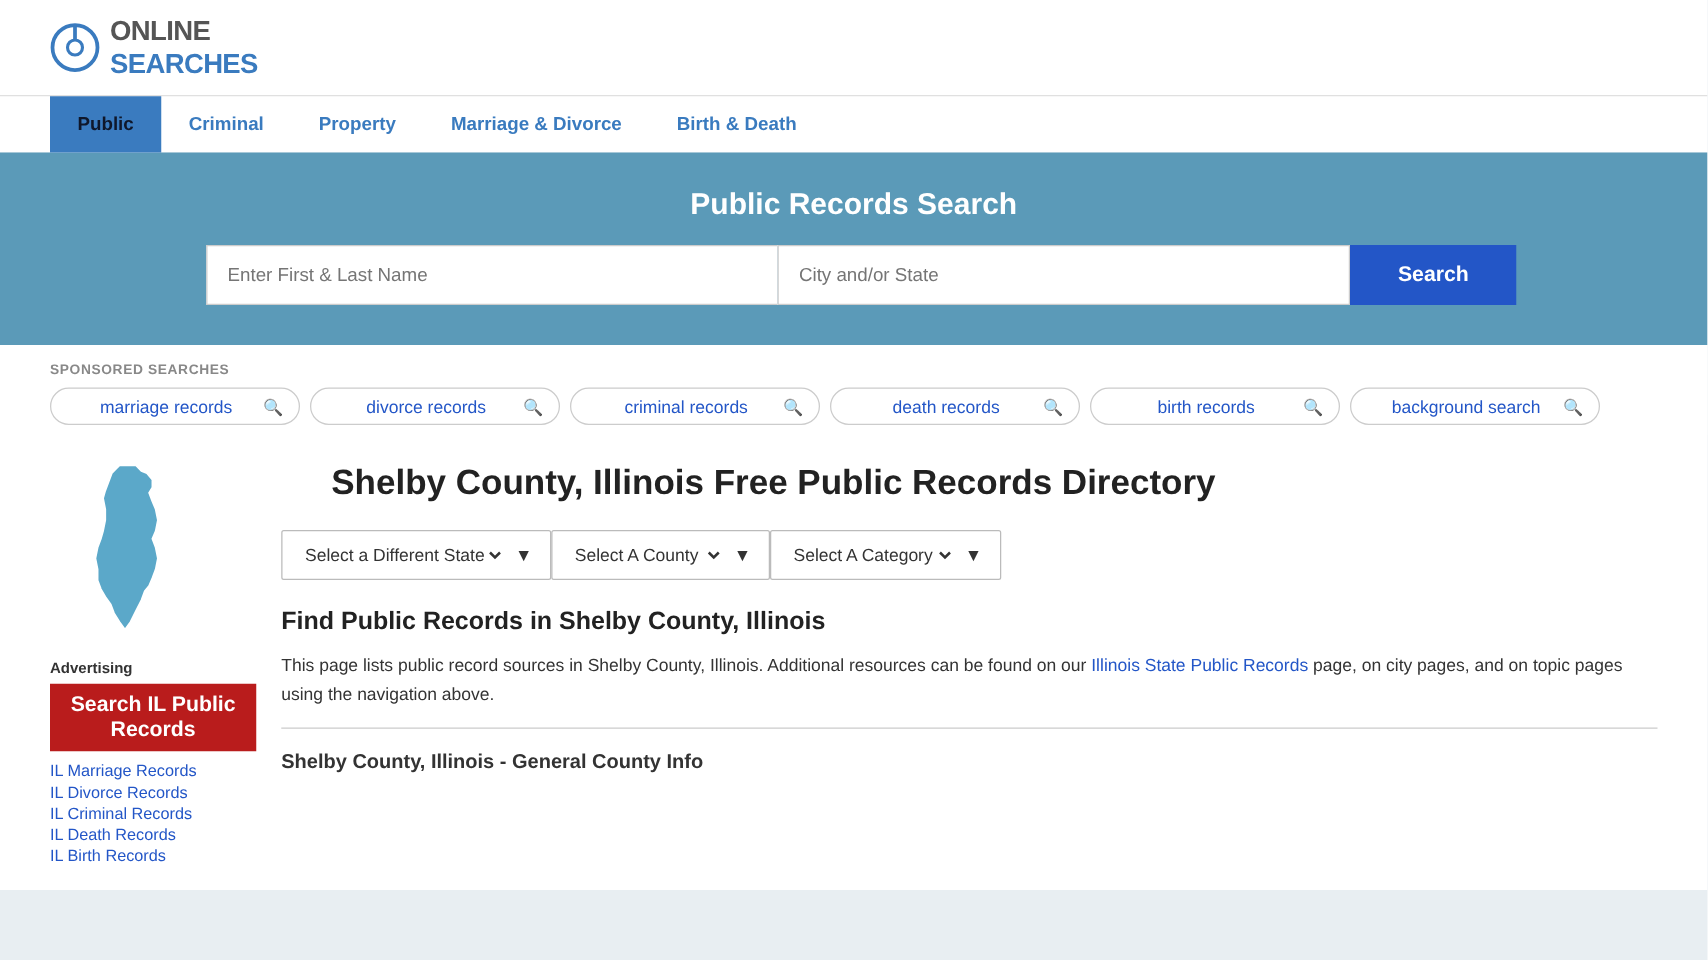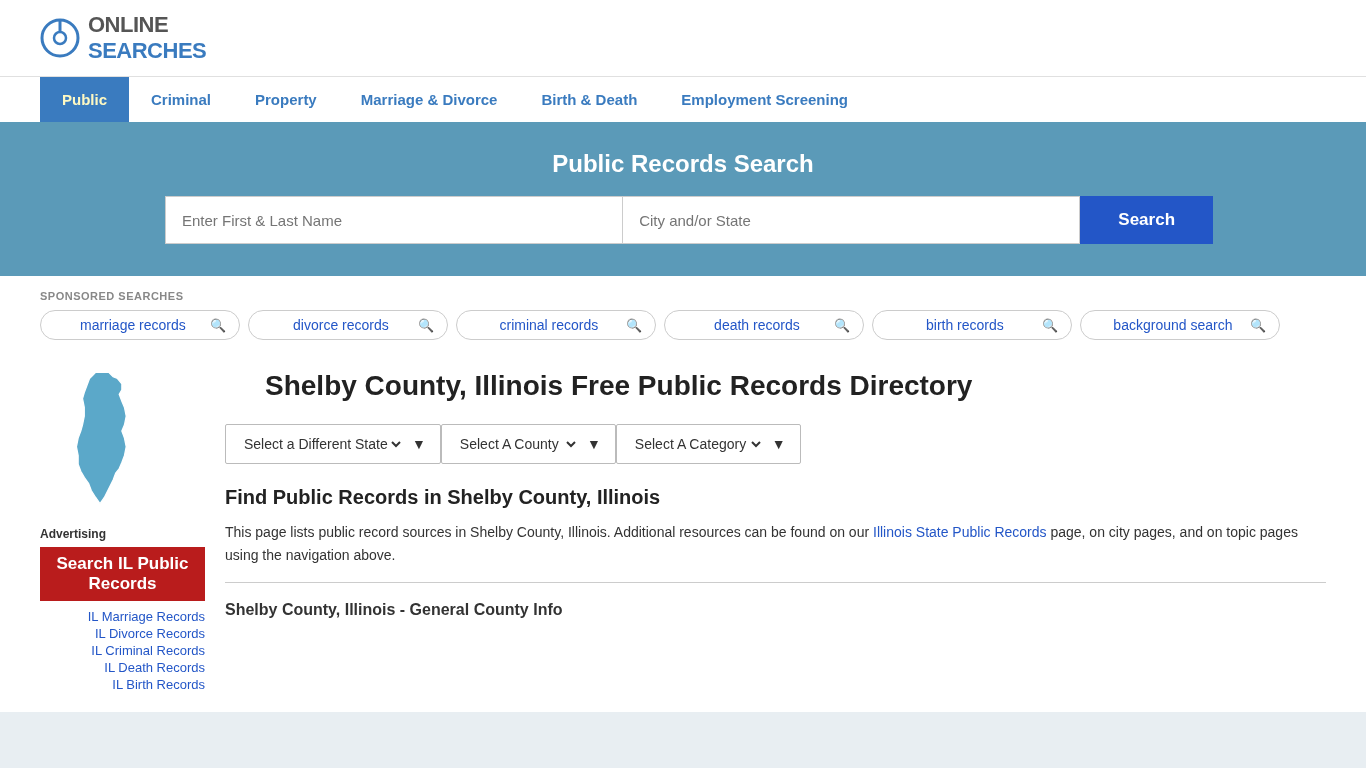--- a/index.html
+++ b/index.html
@@ -9,21 +9,21 @@
     .header { background: #fff; padding: 12px 40px; display: flex; align-items: center; }
     .logo-wrapper { display: flex; align-items: center; gap: 8px; }
     .logo-icon { width: 40px; height: 40px; }
     .logo-text { display: flex; align-items: baseline; gap: 0; flex-direction: column; }
     .logo-online { font-size: 22px; font-weight: 900; color: #555; letter-spacing: -0.5px; }
     .logo-searches { font-size: 22px; font-weight: 900; color: #3a7bbf; letter-spacing: -0.5px; }
 
     
     .nav { background: #fff; border-top: 1px solid #e0e0e0; padding: 0 40px; display: flex; align-items: center; }
     .nav-item { padding: 14px 22px; font-size: 15px; font-weight: 600; color: #3a7bbf; cursor: pointer; text-decoration: none; display: block; }
-    .nav-item.active { background: #3a7bbf; color: #fef9c3; }
+    .nav-item.active { background: #3a7bbf; color: #0f172a; }
 
     
     .hero { background: #5b9ab8; padding: 28px 40px 32px; text-align: center; }
     .hero-title { color: #fff; font-size: 24px; font-weight: 700; margin-bottom: 18px; }
     .search-bar { display: flex; gap: 0; max-width: 1060px; margin: 0 auto; padding-left: 12px; }
     .search-input { flex: 1; padding: 14px 16px; font-size: 15px; border: 1px solid #ccc; outline: none; }
     .search-input:first-child { border-right: none; }
     .search-btn { background: #2356c7; color: #fff; border: none; padding: 14px 38px; font-size: 17px; font-weight: 600; cursor: pointer; white-space: nowrap; }
 
     
@@ -39,21 +39,21 @@
 
     
     .content-area { display: flex; padding: 20px 40px; gap: 20px; }
 
     
     .sidebar { width: 165px; flex-shrink: 0; }
     .state-map { margin-bottom: 16px; }
     .state-map svg { width: 120px; height: 140px; }
     .advertising-label { font-size: 12px; font-weight: 600; color: #333; margin-bottom: 6px; }
     .ad-btn { background: #b91c1c; color: #fff; padding: 7px 10px; font-size: 17px; font-weight: 600; cursor: pointer; border: none; width: 100%; margin-bottom: 8px; }
-    .sidebar-links { display: flex; flex-direction: column; gap: 2px; align-items: flex-end; }
+    .sidebar-links { display: flex; flex-direction: column; gap: 2px; }
     .sidebar-link { color: #2356c7; font-size: 13px; text-decoration: none; cursor: pointer; }
 
     
     .main-content { flex: 1; }
     .page-title { font-size: 28px; font-weight: 900; color: #222; line-height: 1.3; margin-bottom: 20px; margin-left: 40px; }
 
     
     .dropdowns { display: flex; margin-bottom: 22px; flex-wrap: wrap; }
     .dropdown-select { padding: 10px 14px; border: 1px solid #bbb; border-radius: 2px; font-size: 14px; color: #333; background: #fff; cursor: pointer; display: flex; align-items: center; justify-content: space-between; min-width: 175px; gap: 8px; }
     .dropdown-select select { border: none; outline: none; background: transparent; font-size: 14px; color: #333; cursor: pointer; flex: 1; }
@@ -84,21 +84,20 @@
     </div>
   </div>
 </div>
 
 <nav class="nav">
   <a class="nav-item active">Public</a>
   <a class="nav-item">Criminal</a>
   <a class="nav-item">Property</a>
   <a class="nav-item">Marriage &amp; Divorce</a>
   <a class="nav-item">Birth &amp; Death</a>
-  <a class="nav-item">Employment Screening</a>
 </nav>
 
 <div class="hero">
   <div class="hero-title">Public Records Search</div>
   <div class="search-bar">
     <input type="text" class="search-input" placeholder="Enter First &amp; Last Name" style="">
     <input type="text" class="search-input" placeholder="City and/or State" style="">
     <button class="search-btn">Search</button>
   </div>
 </div>

